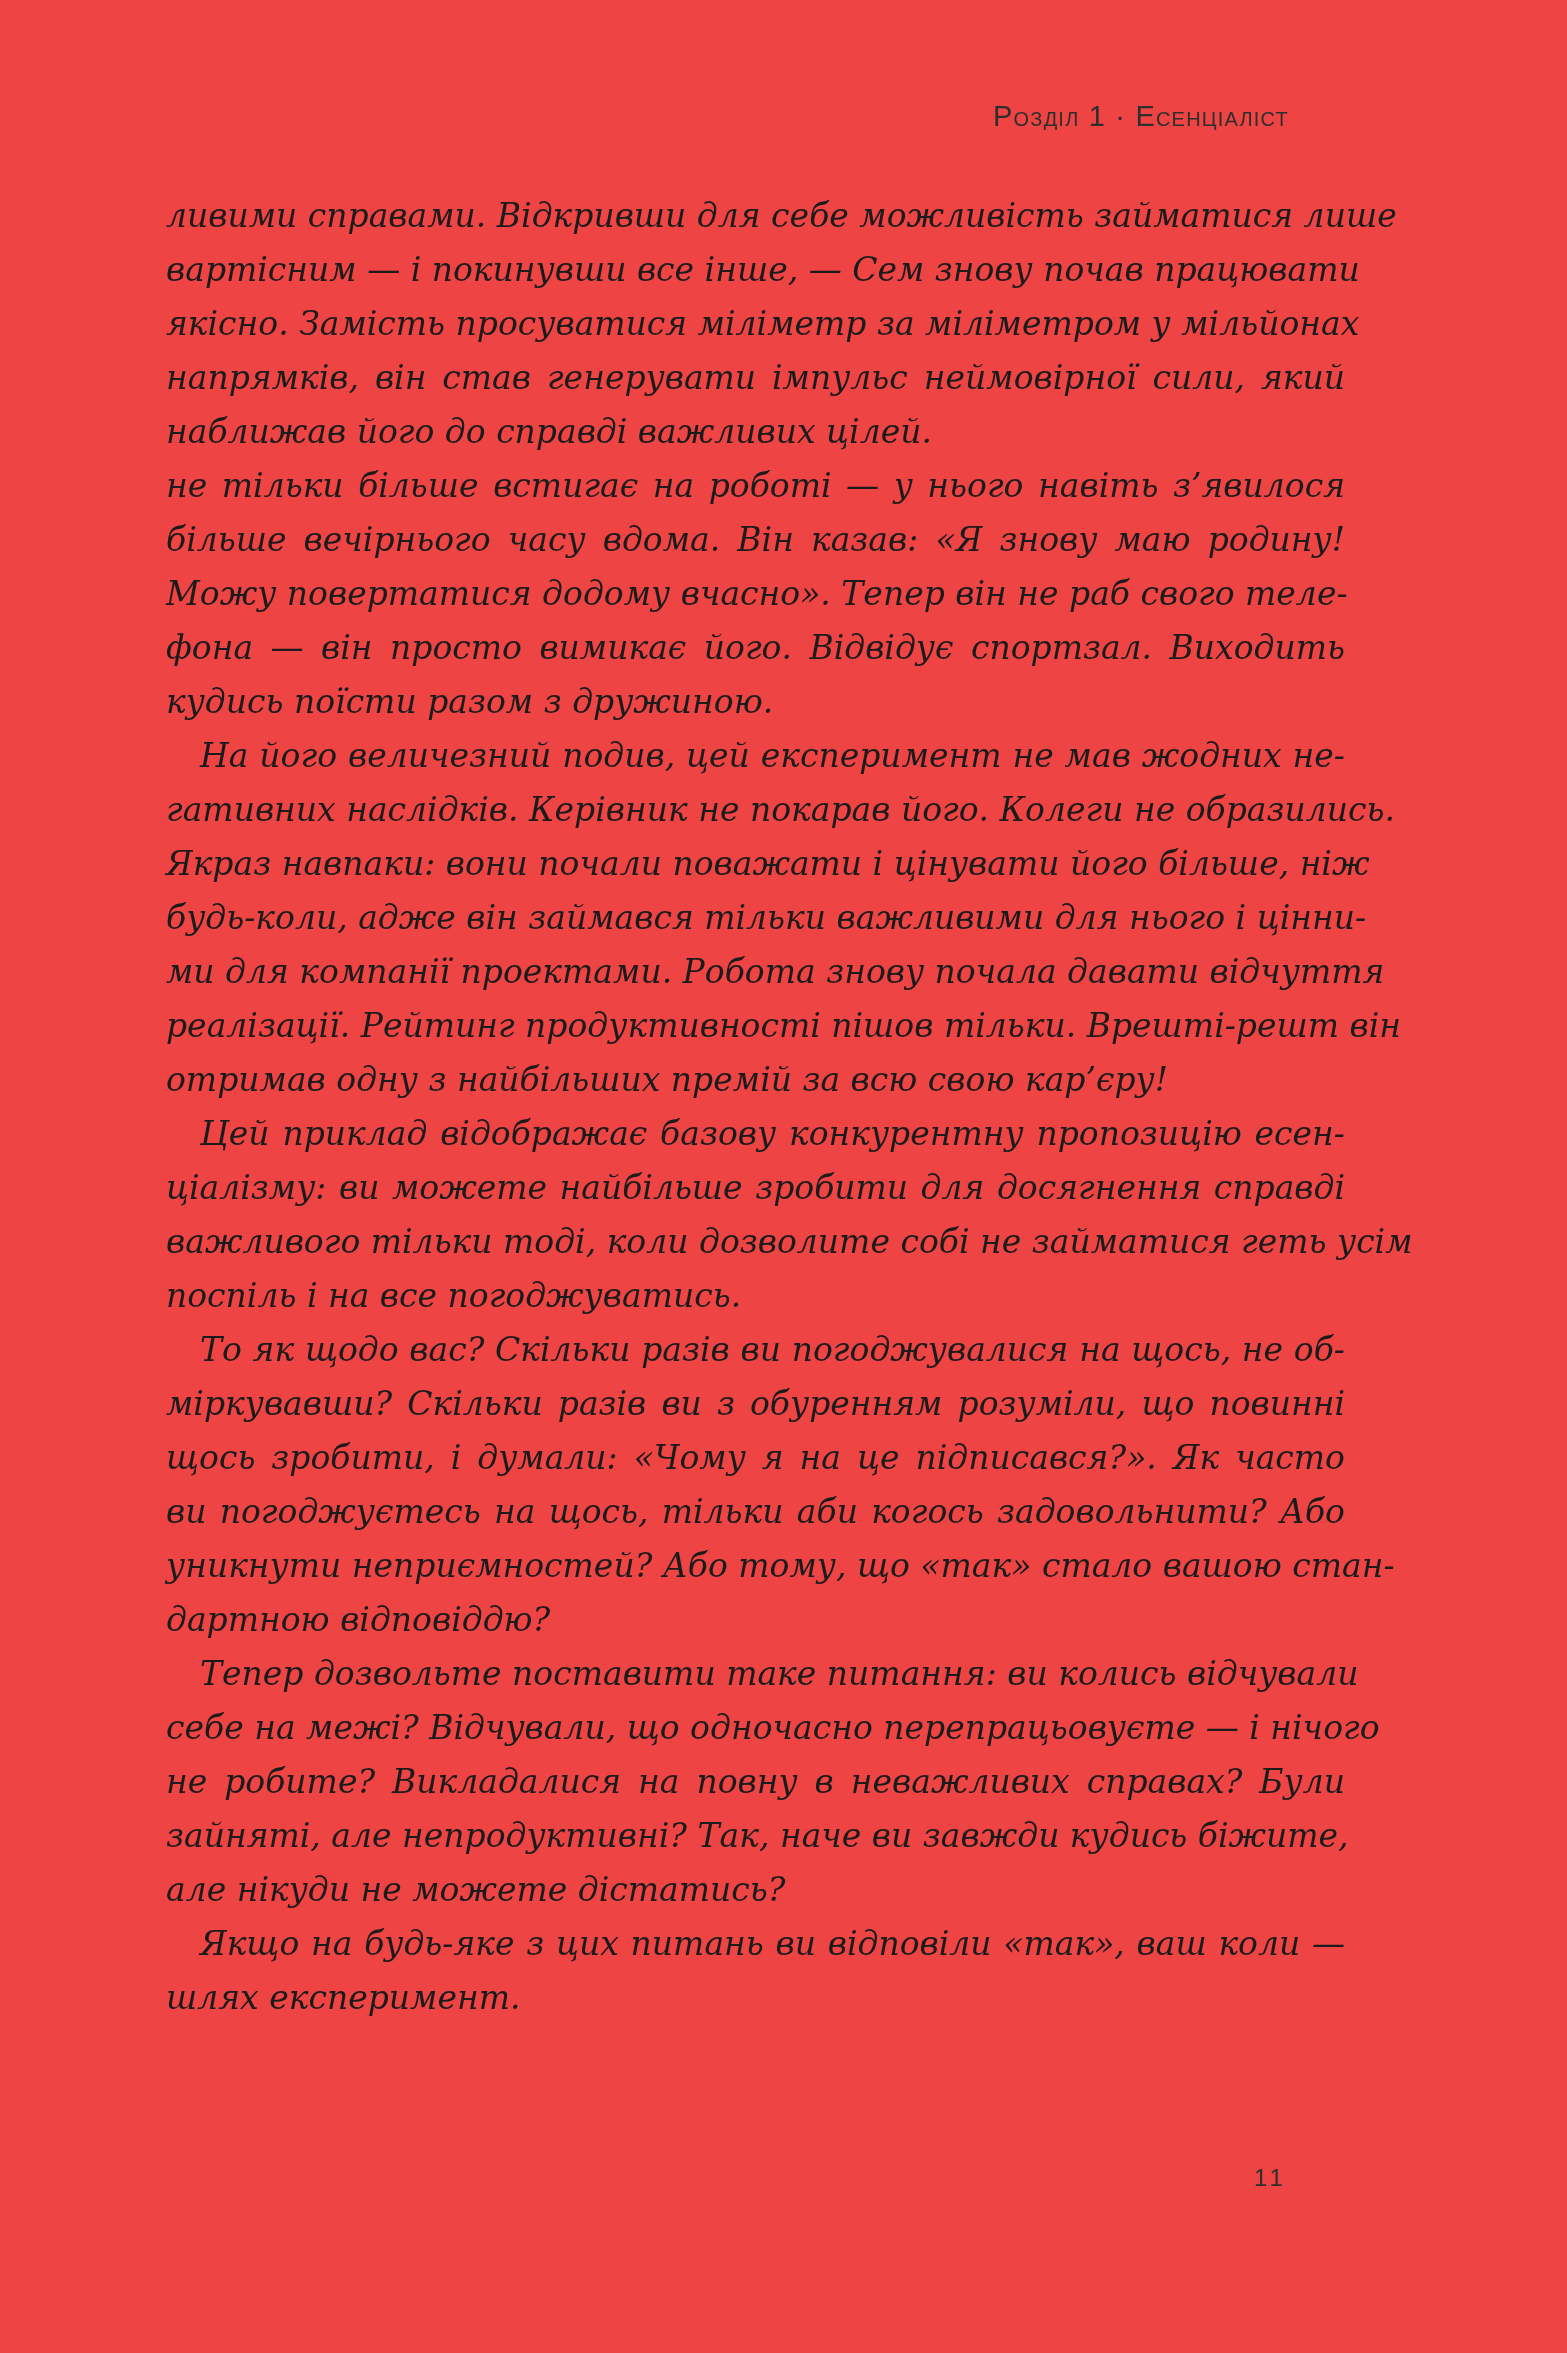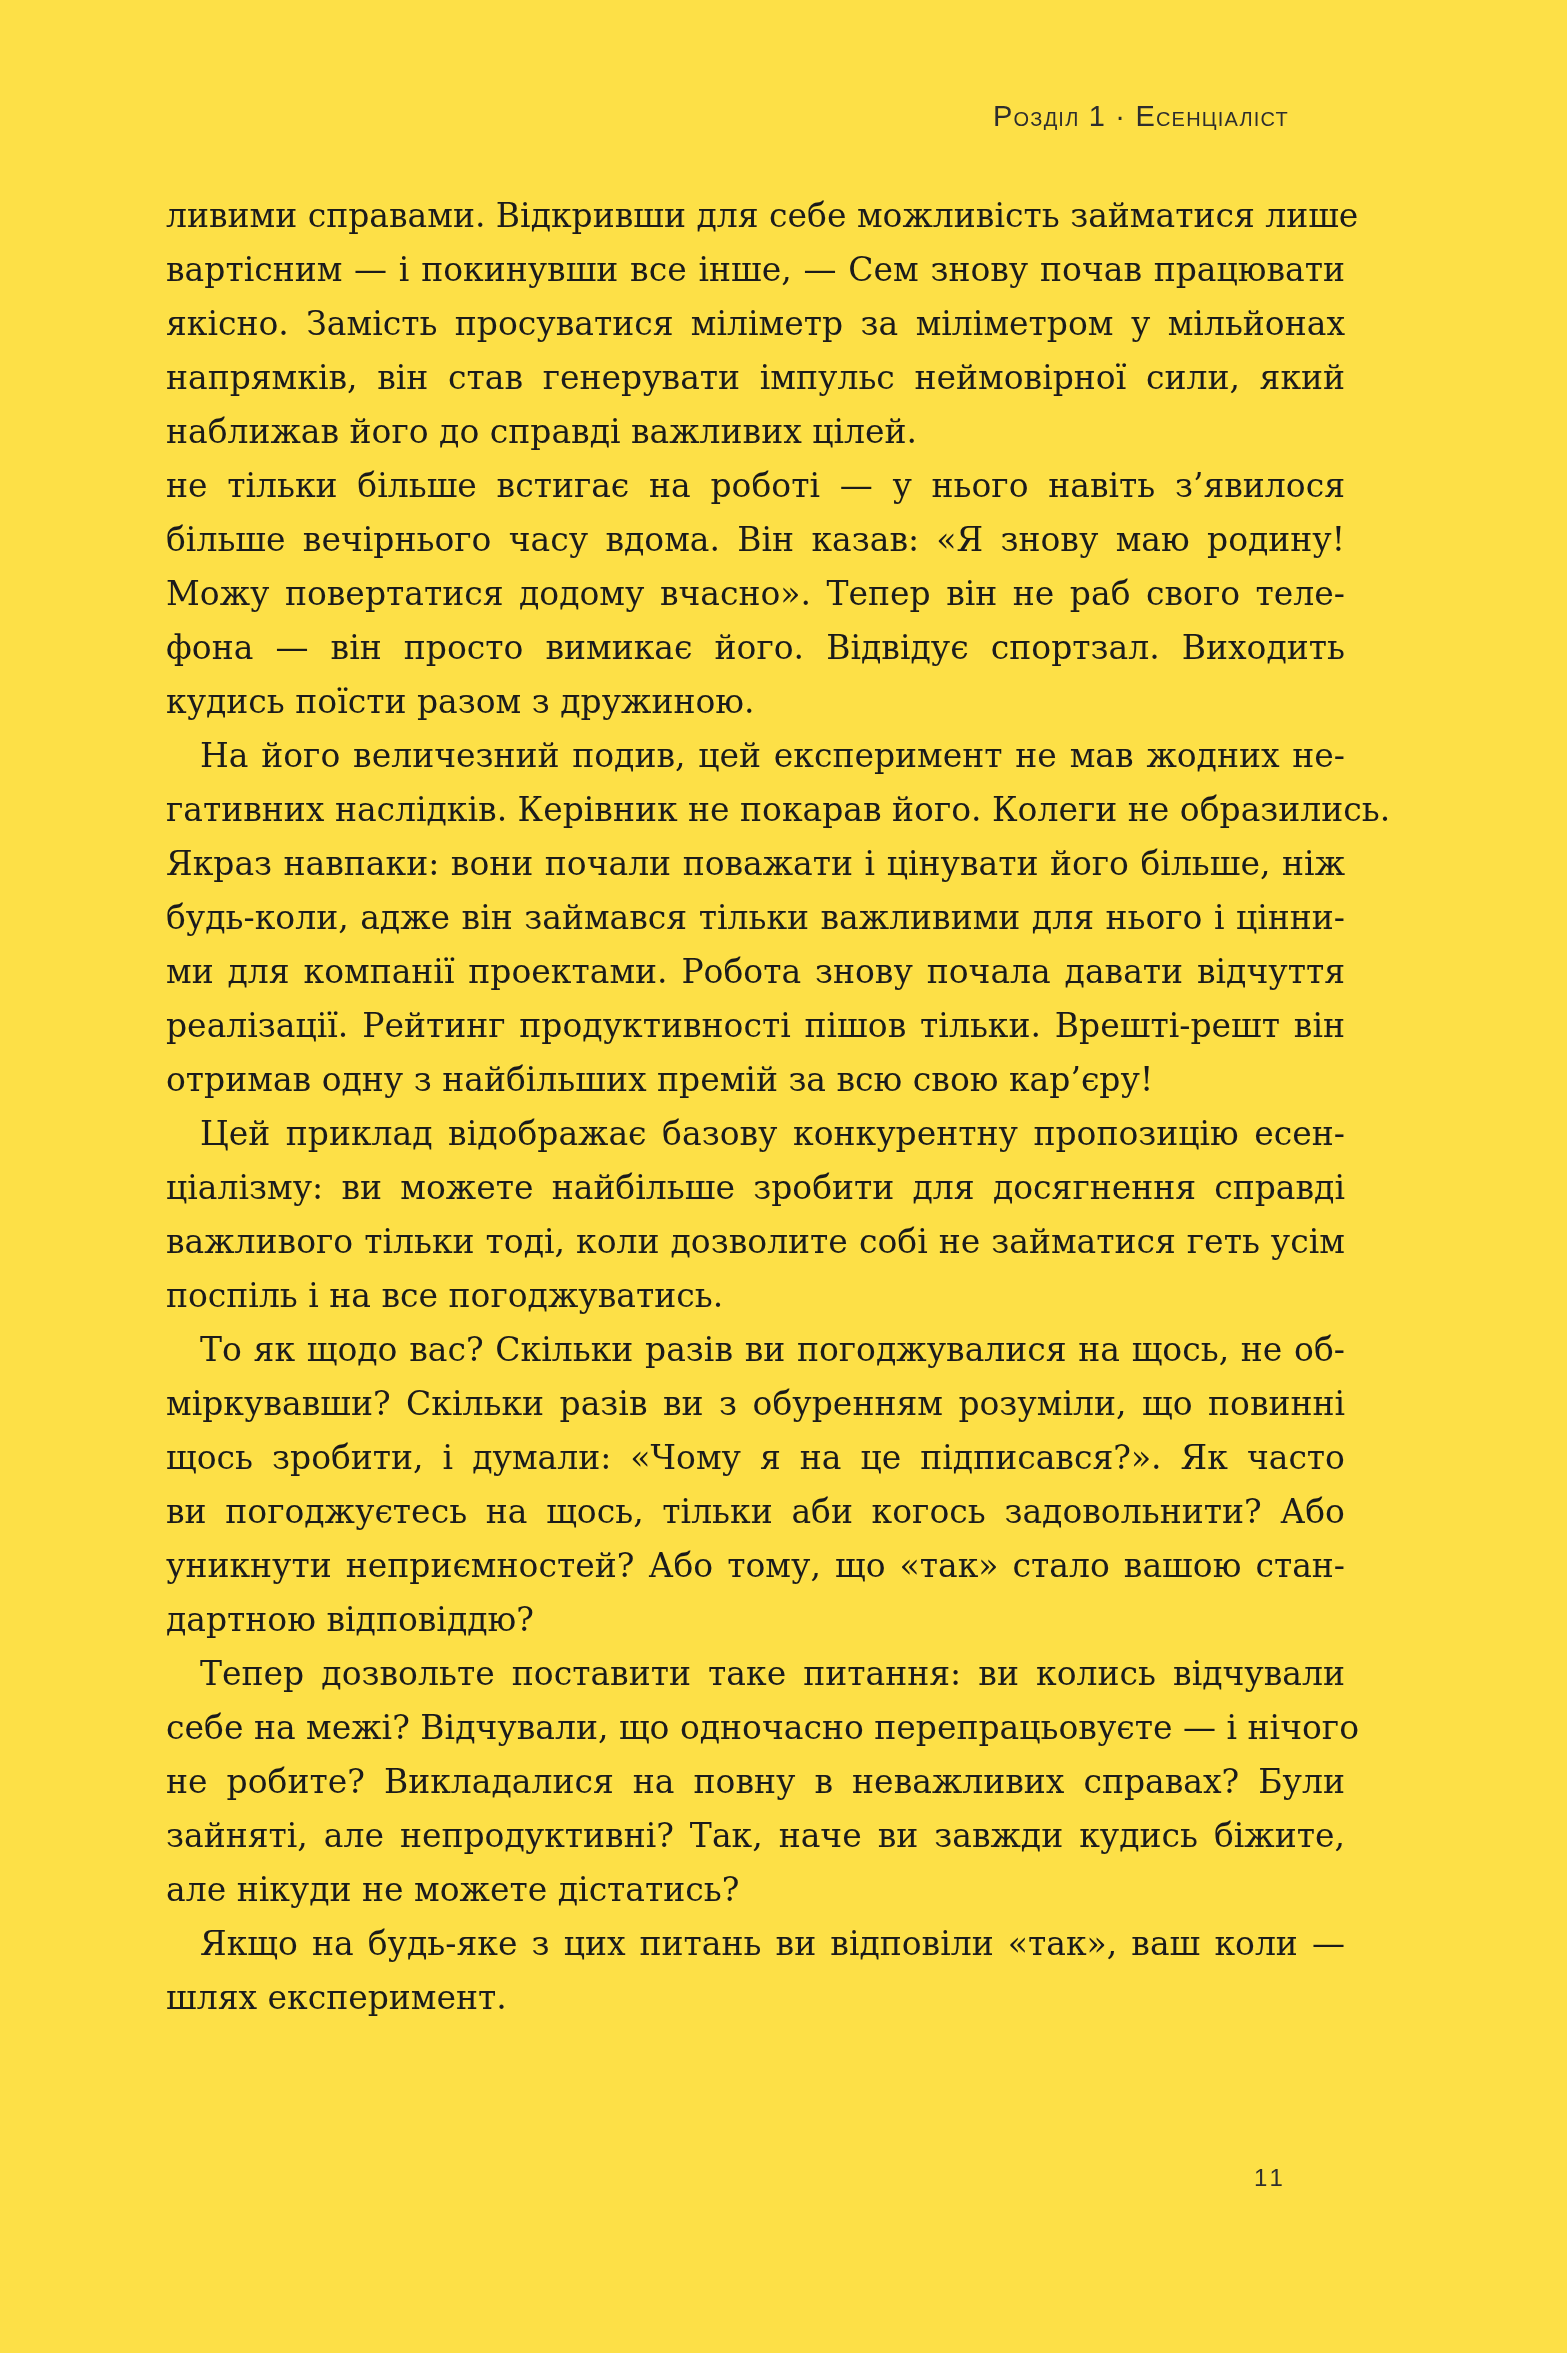--- a/index.html
+++ b/index.html
@@ -5,21 +5,21 @@
   html, body {
     margin: 0;
     padding: 0;
     background: #e9e9e9;
   }
   .page {
     position: relative;
     width: 1568px;
     height: 2354px;
     margin: 0 auto;
-    background: #fde047;
+    background: #ef4444;
     color: #1b1b1b;
     font-family: "DejaVu Serif", serif;
     overflow: hidden;
   }
   .running-header {
     position: absolute;
     top: 100px;
     right: 279px;
     font-family: "Liberation Sans", sans-serif;
     font-variant: small-caps;
@@ -33,20 +33,21 @@
     left: 166px;
     top: 189px;
     width: 1179px;
     font-size: 33px;
     line-height: 54px;
   }
   .line {
     white-space: nowrap;
     text-align: justify;
     text-align-last: justify;
+    font-style: italic;
   }
   .line.last {
     text-align-last: left;
   }
   .line.indent {
     text-indent: 34px;
   }
   .page-number {
     position: absolute;
     top: 2164px;

